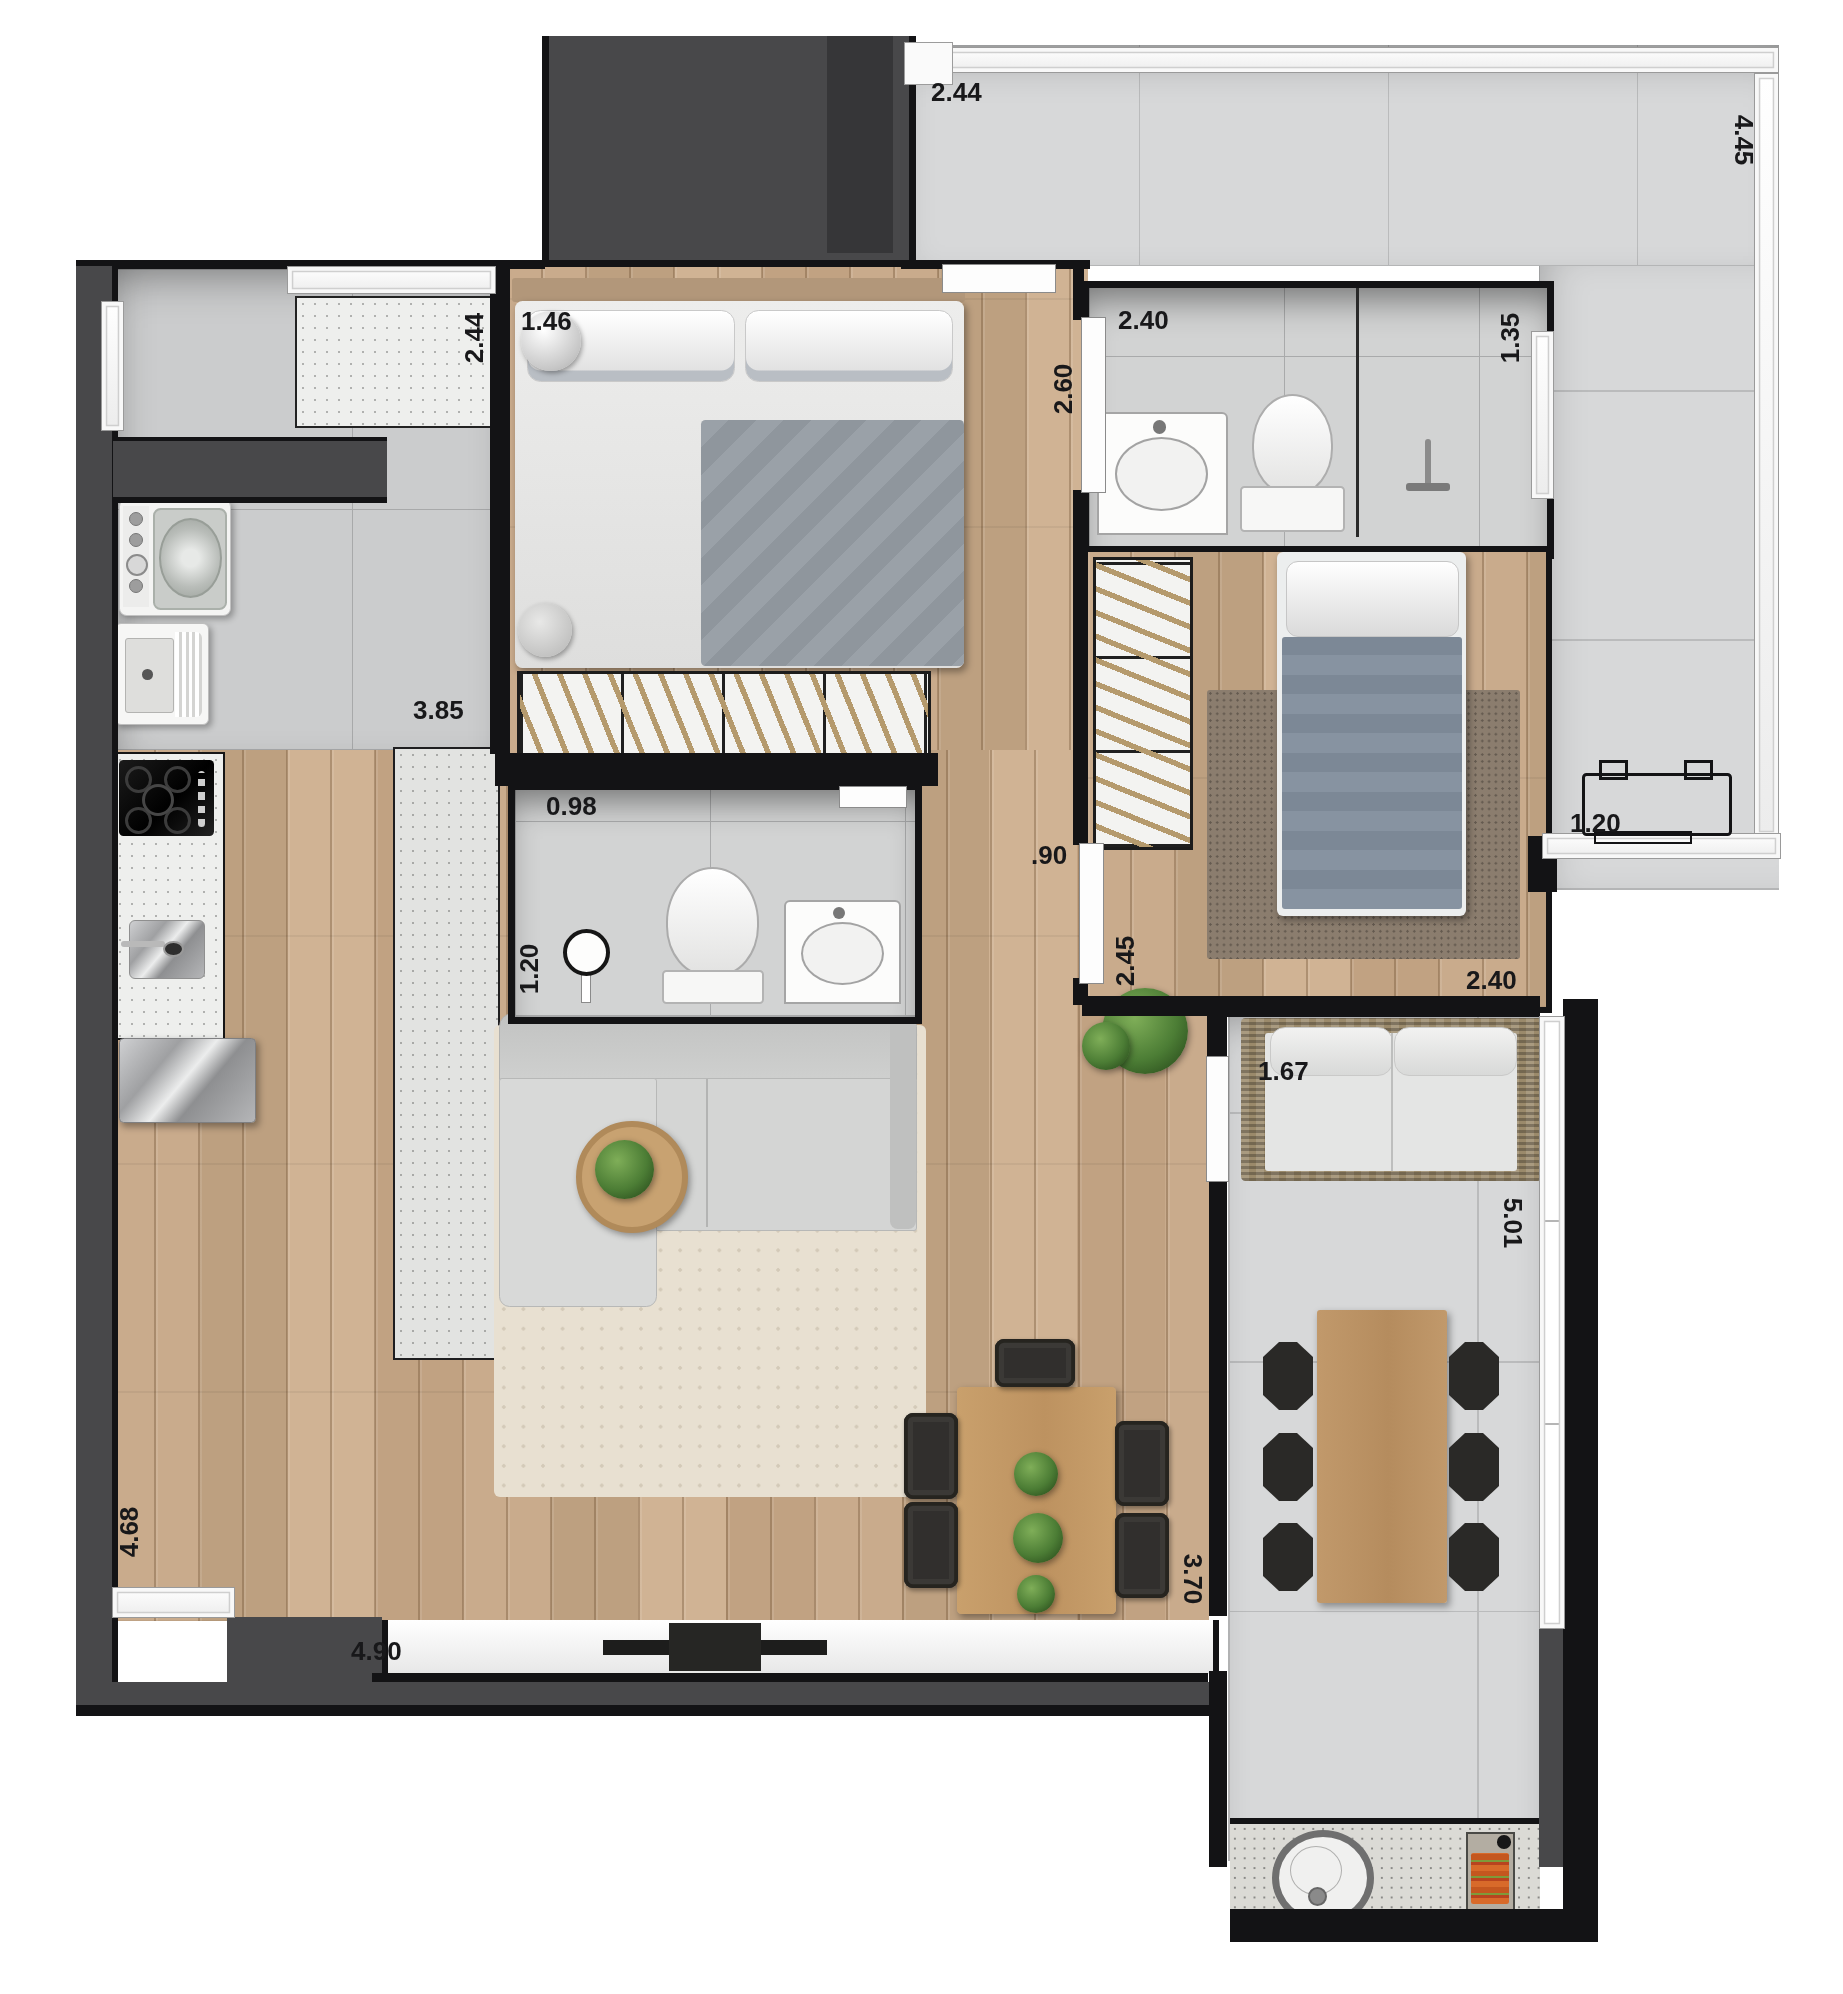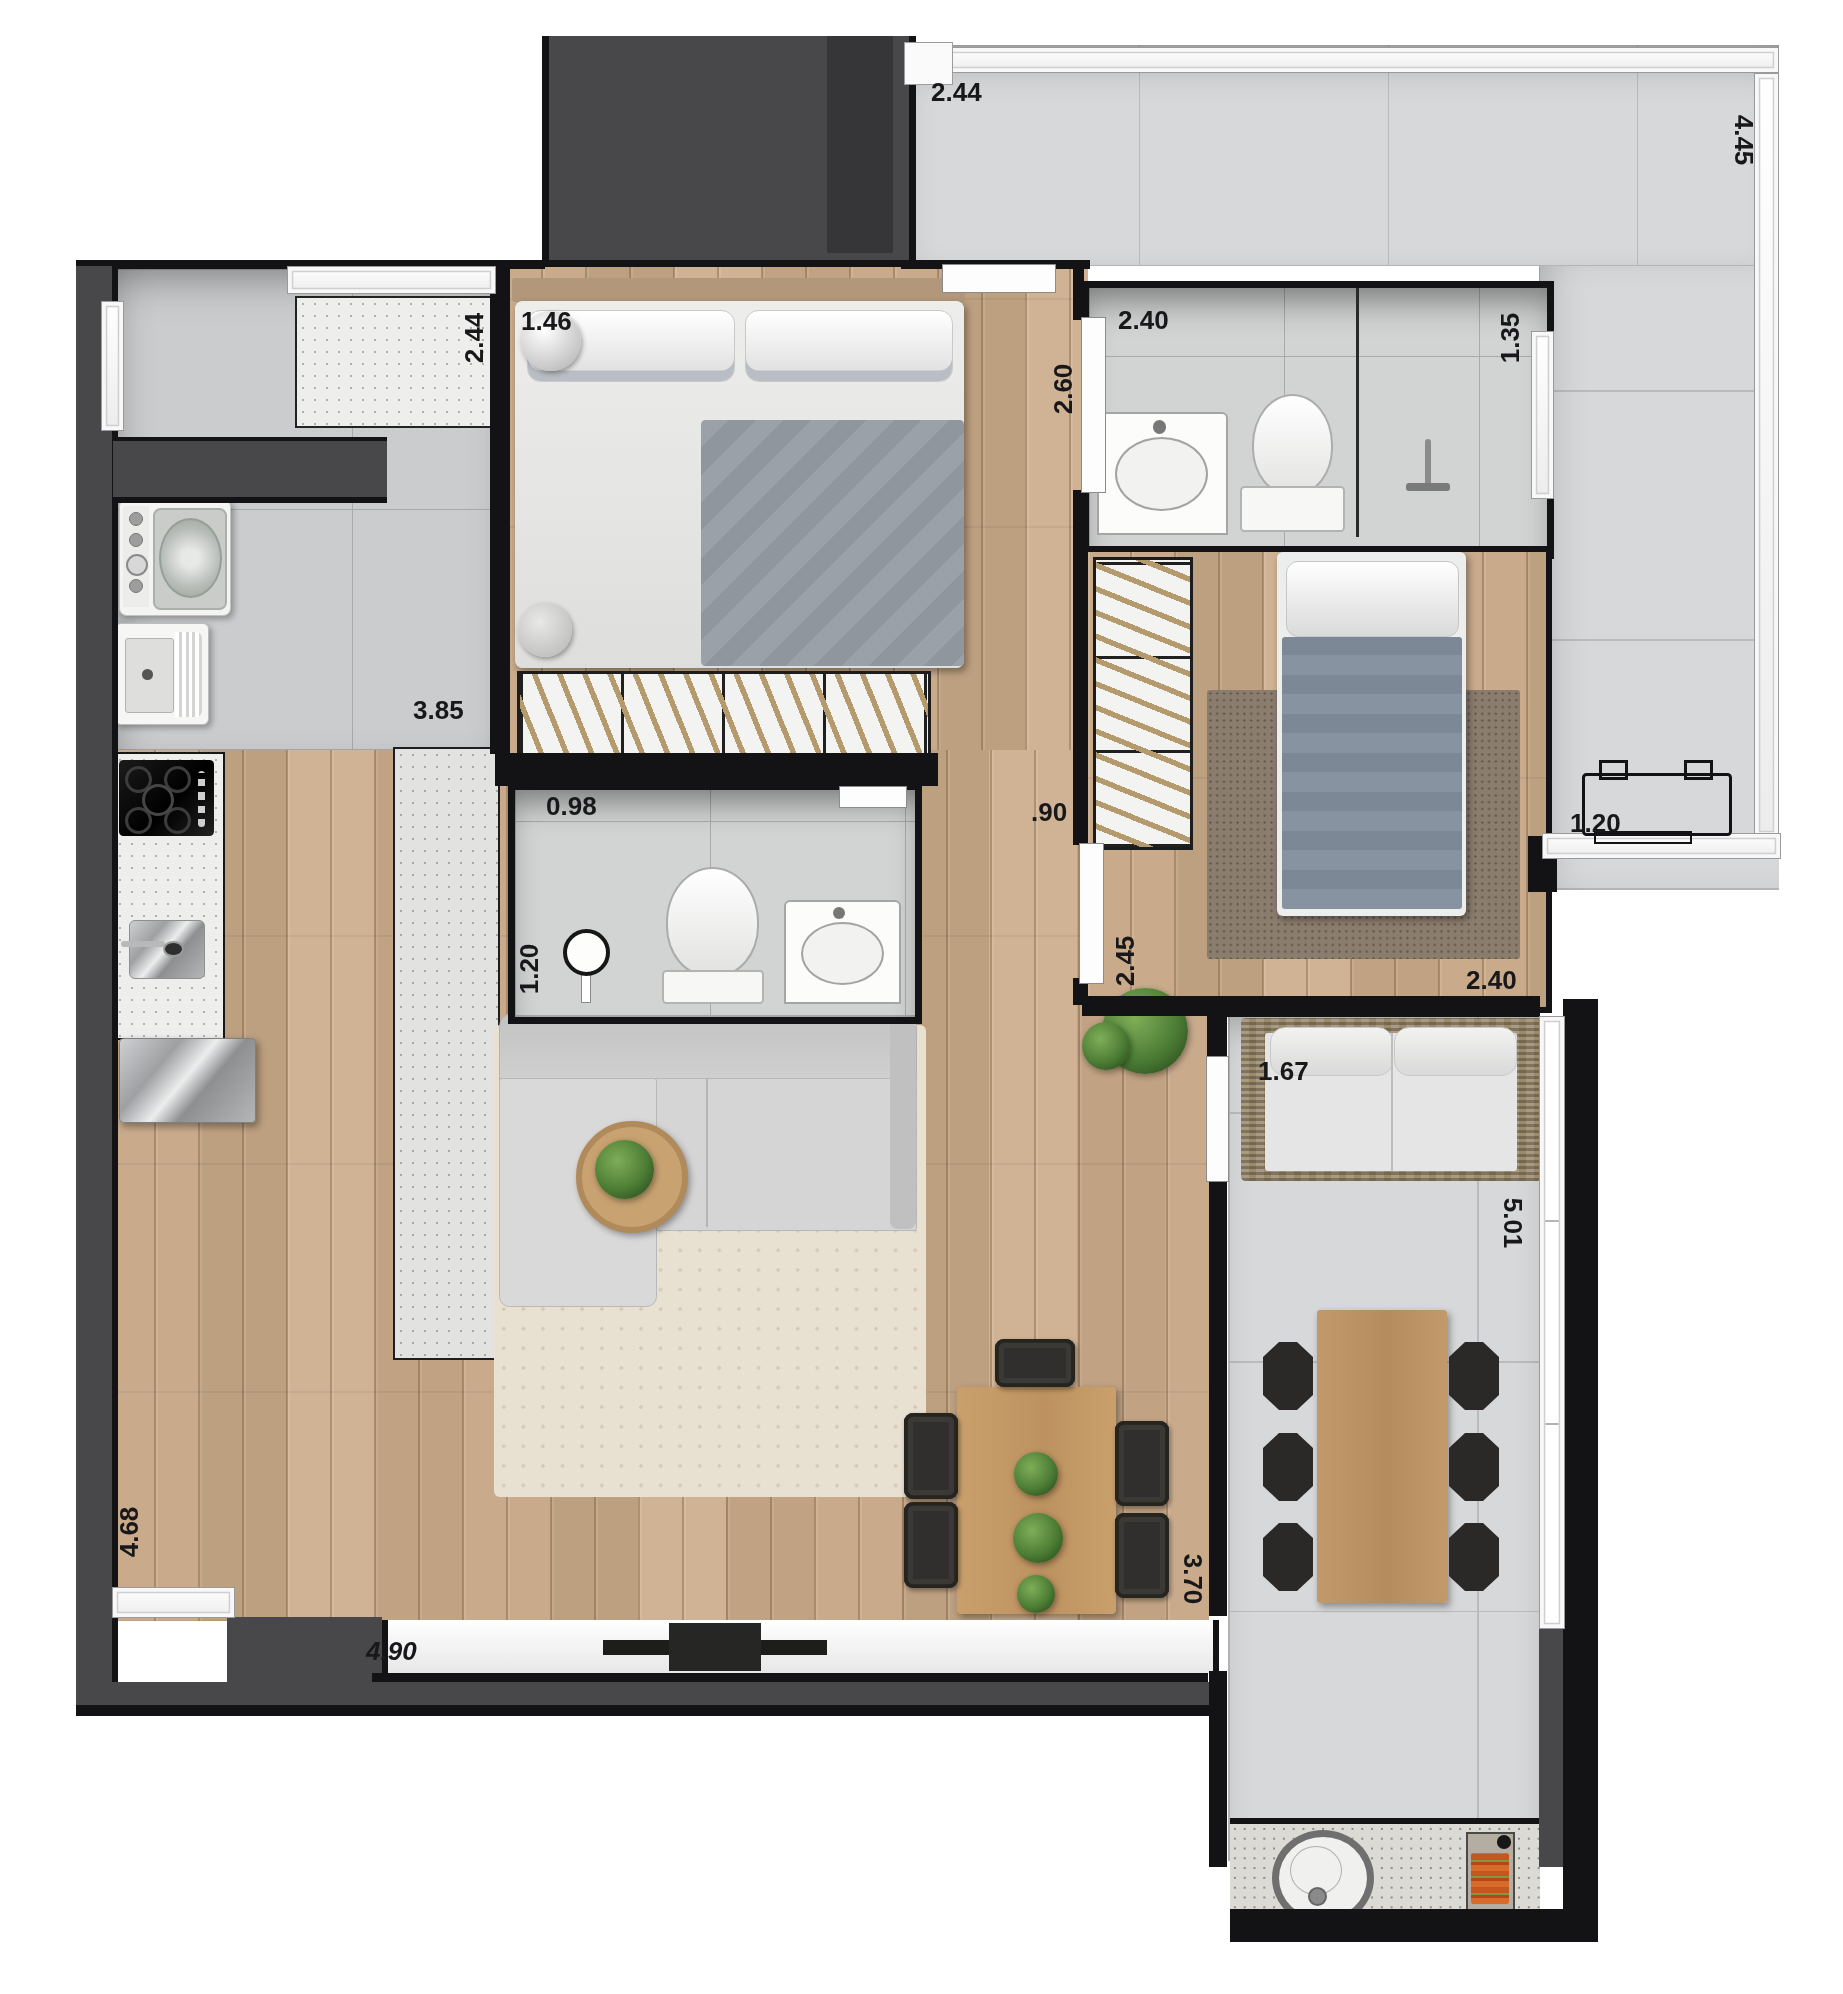--- a/index.html
+++ b/index.html
@@ -226,23 +226,23 @@
 
 <div class="dim" style="left:931px;top:79px;">2.44</div>
 <div class="dim cw" style="left:1743px;top:140px;">4.45</div>
 <div class="dim ccw" style="left:475px;top:338px;">2.44</div>
 <div class="dim" style="left:521px;top:308px;">1.46</div>
 <div class="dim ccw" style="left:1064px;top:389px;">2.60</div>
 <div class="dim" style="left:1118px;top:307px;">2.40</div>
 <div class="dim ccw" style="left:1511px;top:338px;">1.35</div>
 <div class="dim" style="left:413px;top:697px;">3.85</div>
 <div class="dim" style="left:546px;top:793px;">0.98</div>
-<div class="dim" style="left:1031px;top:799px;">.90</div>
+<div class="dim" style="left:1031px;top:842px;">.90</div>
 <div class="dim ccw" style="left:530px;top:969px;">1.20</div>
 <div class="dim" style="left:1570px;top:810px;">1.20</div>
 <div class="dim ccw" style="left:1126px;top:961px;">2.45</div>
 <div class="dim" style="left:1466px;top:967px;">2.40</div>
 <div class="dim" style="left:1258px;top:1058px;">1.67</div>
 <div class="dim cw" style="left:1512px;top:1223px;">5.01</div>
 <div class="dim ccw" style="left:130px;top:1532px;">4.68</div>
 <div class="dim cw" style="left:1192px;top:1579px;">3.70</div>
-<div class="dim" style="left:366px;top:1638px;font-style:italic;">4.90</div>
+<div class="dim" style="left:351px;top:1638px;">4.90</div>
 
 
 </body></html>

